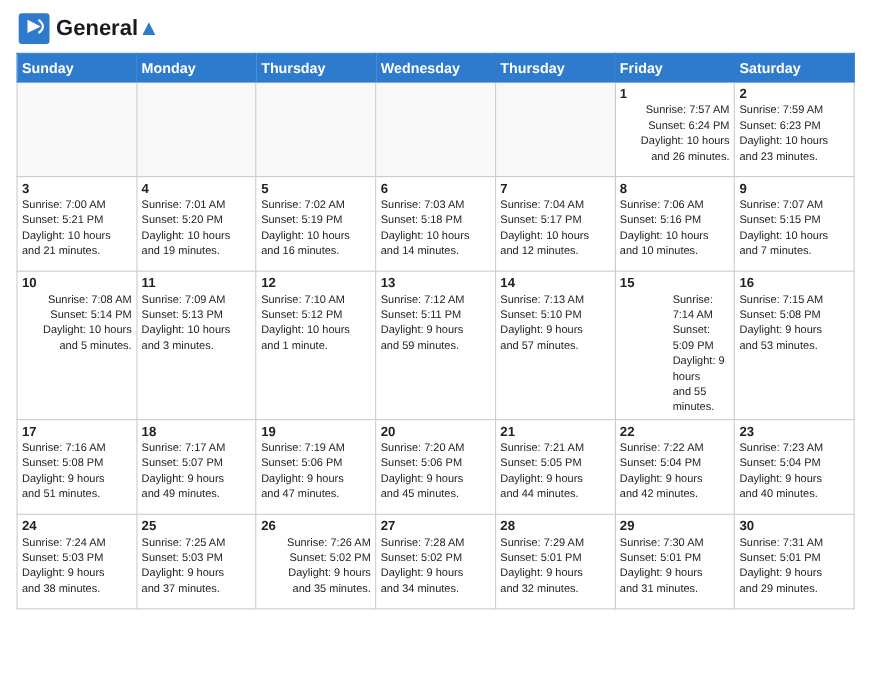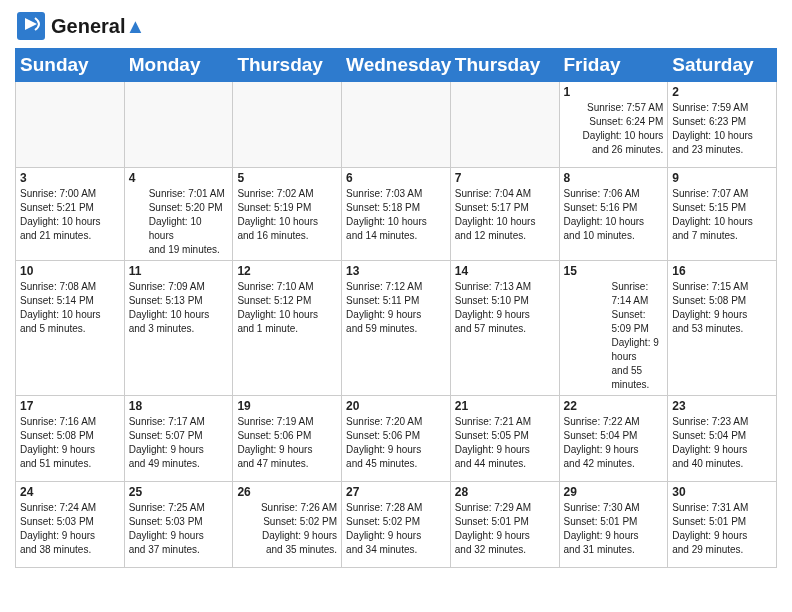--- a/index.html
+++ b/index.html
@@ -44,21 +44,21 @@
       color: #444;
     }
     .calendar {
       width: 100%;
       border-collapse: collapse;
       table-layout: fixed;
     }
     .calendar th {
       background: #2e7bce;
       color: #fff;
-      font-size: 19px;
+      font-size: 13px;
       font-weight: bold;
       padding: 5px 4px;
       text-align: left;
       border: 1px solid #2e7bce;
     }
     .calendar td {
       border: 1px solid #ccc;
       vertical-align: top;
       padding: 3px 4px;
       font-size: 10.5px;
@@ -144,21 +144,21 @@
         <tr>
           <td>
             <div class="day-num">3</div>
             <div class="day-info" style="white-space: pre-line;">Sunrise: 7:00 AM
 Sunset: 5:21 PM
 Daylight: 10 hours
 and 21 minutes.</div>
           </td>
           <td>
             <div class="day-num">4</div>
-            <div class="day-info" style="white-space: pre-line; margin-left: 20px;">Sunrise: 7:01 AM
+            <div class="day-info" style="white-space: pre-line;">Sunrise: 7:01 AM
 Sunset: 5:20 PM
 Daylight: 10 hours
 and 19 minutes.</div>
           </td>
           <td>
             <div class="day-num">5</div>
             <div class="day-info" style="white-space: pre-line;">Sunrise: 7:02 AM
 Sunset: 5:19 PM
 Daylight: 10 hours
 and 16 minutes.</div>
@@ -188,21 +188,21 @@
             <div class="day-num">9</div>
             <div class="day-info" style="white-space: pre-line;">Sunrise: 7:07 AM
 Sunset: 5:15 PM
 Daylight: 10 hours
 and 7 minutes.</div>
           </td>
         </tr>
         <tr>
           <td>
             <div class="day-num">10</div>
-            <div class="day-info" style="white-space: pre-line;">Sunrise: 7:08 AM
+            <div class="day-info" style="white-space: pre-line; text-align: right;">Sunrise: 7:08 AM
 Sunset: 5:14 PM
 Daylight: 10 hours
 and 5 minutes.</div>
           </td>
           <td>
             <div class="day-num">11</div>
             <div class="day-info" style="white-space: pre-line;">Sunrise: 7:09 AM
 Sunset: 5:13 PM
 Daylight: 10 hours
 and 3 minutes.</div>

